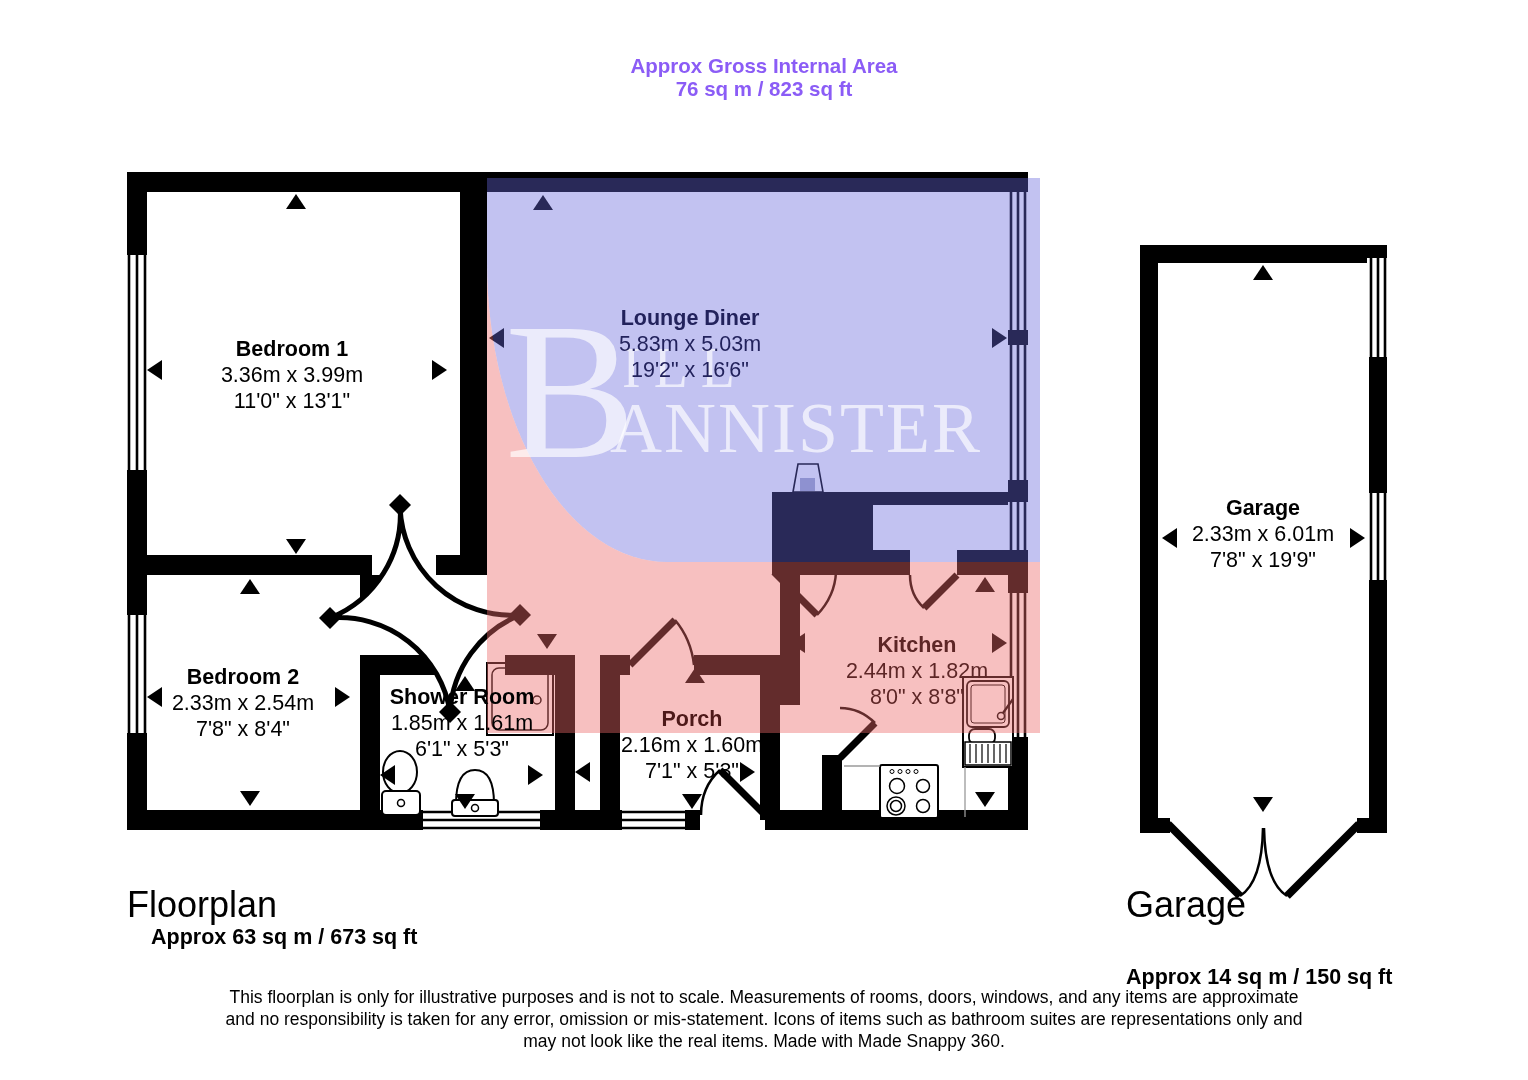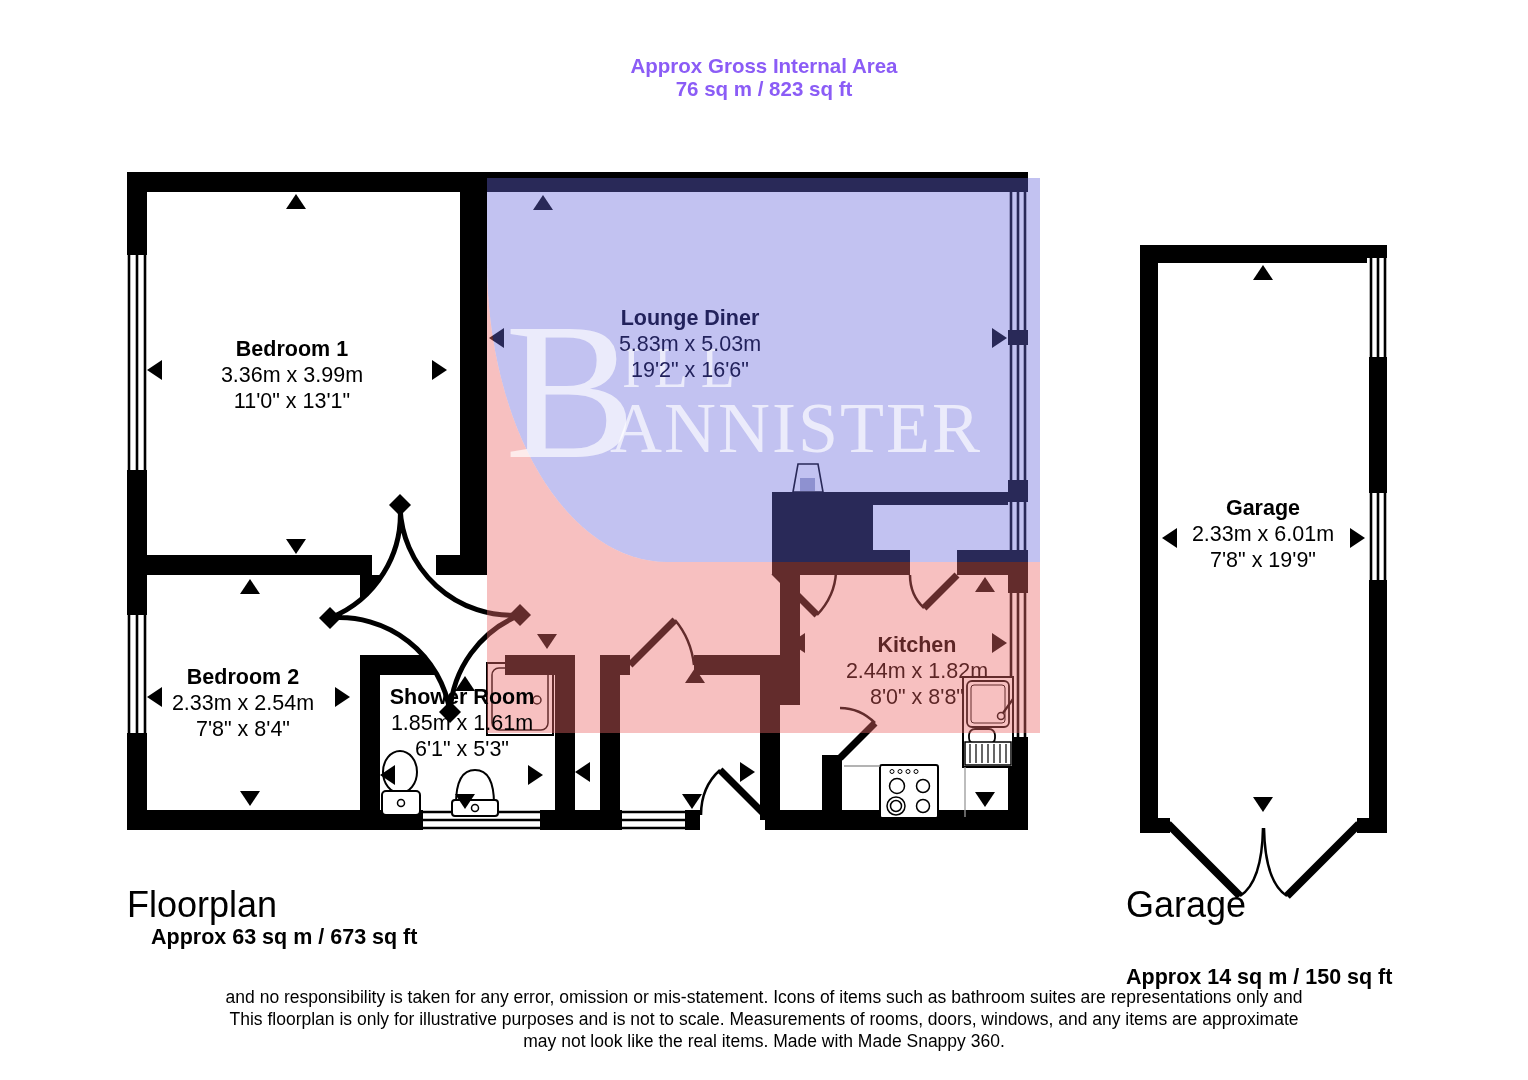--- a/index.html
+++ b/index.html
@@ -280,35 +280,40 @@
   <div class="room-label" id="label-bedroom2" style="left:243px;top:664px;">
     <div class="rname">Bedroom 2</div>
     <div>2.33m x 2.54m</div>
     <div>7'8" x 8'4"</div>
   </div>
   <div class="room-label" id="label-shower" style="left:462px;top:684px;">
     <div class="rname">Shower Room</div>
     <div>1.85m x 1.61m</div>
     <div>6'1" x 5'3"</div>
   </div>
+  <div class="room-label" id="label-porch" style="left:692px;top:706px;">
+    <div class="rname">Porch</div>
+    <div>2.16m x 1.60m</div>
+    <div>7'1" x 5'3"</div>
+  </div>
   <div class="room-label" id="label-kitchen" style="left:917px;top:632px;">
     <div class="rname">Kitchen</div>
     <div>2.44m x 1.82m</div>
     <div>8'0" x 8'8"</div>
   </div>
   <div class="room-label" id="label-garage" style="left:1263px;top:495px;">
     <div class="rname">Garage</div>
     <div>2.33m x 6.01m</div>
     <div>7'8" x 19'9"</div>
   </div>
 
   <div class="area-title" style="left:127px;top:884px;">Floorplan</div>
   <div class="area-sub" style="left:127px;top:925px;margin-left:24px;">Approx 63 sq m / 673 sq ft</div>
   <div class="area-title" style="left:1126px;top:884px;">Garage</div>
   <div class="area-sub" style="left:1126px;top:925px;margin-top:40px;">Approx 14 sq m / 150 sq ft</div>
 
   <div id="disclaimer">
+    <div>This floorplan is only for illustrative purposes and is not to scale. Measurements of rooms, doors, windows, and any items are approximate</div>
     <div>and no responsibility is taken for any error, omission or mis-statement. Icons of items such as bathroom suites are representations only and</div>
-    <div>This floorplan is only for illustrative purposes and is not to scale. Measurements of rooms, doors, windows, and any items are approximate</div>
     <div>may not look like the real items. Made with Made Snappy 360.</div>
   </div>
 
 </div>
 
 </body></html>

